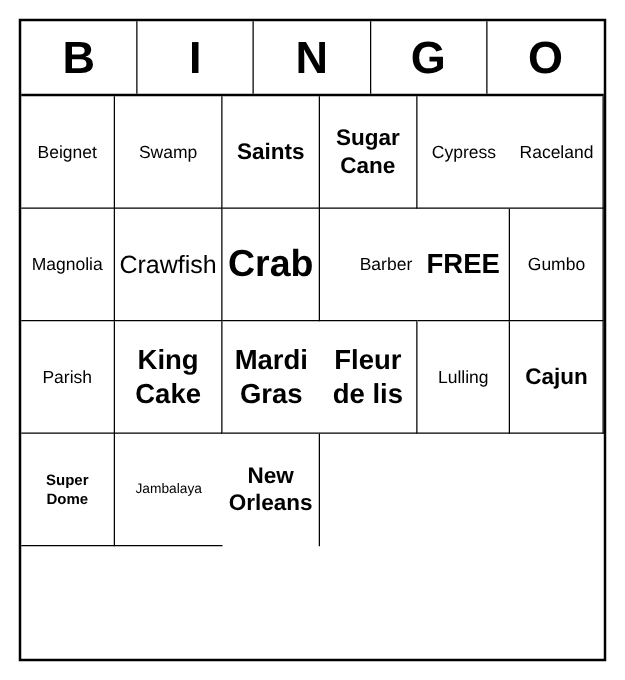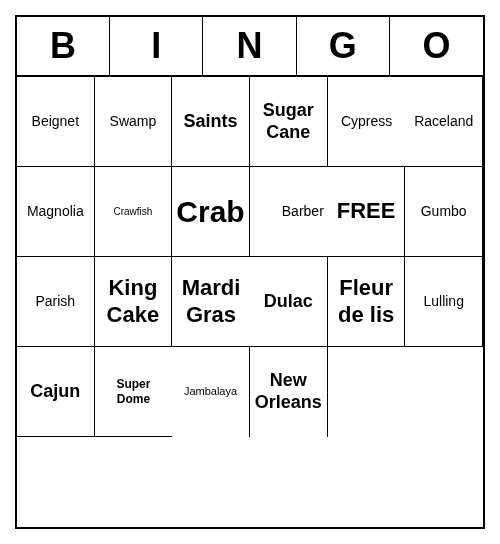--- a/index.html
+++ b/index.html
@@ -67,29 +67,28 @@
       <div class="bingo-header-cell">O</div>
     </div>
   <div class="bingo-grid">
   <div class="bingo-cell" style="font-size: 14px;">Beignet</div>
       <div class="bingo-cell" style="font-size: 14px;">Swamp</div>
       <div class="bingo-cell" style="font-size: 18px; font-weight: bold;">Saints</div>
       <div class="bingo-cell" style="font-size: 18px; font-weight: bold;">Sugar Cane</div>
       <div class="bingo-cell" style="font-size: 14px;">Cypress</div>
       <div class="bingo-cell" style="font-size: 14px;">Raceland</div>
       <div class="bingo-cell" style="font-size: 14px;">Magnolia</div>
-      <div class="bingo-cell" style="font-size: 10px;">Crawfish</div>
+      <div class="bingo-cell" style="font-size: 20px;">Crawfish</div>
       <div class="bingo-cell" style="font-size: 30px; font-weight: bold;">Crab</div>
       <div class="bingo-cell" style="font-size: 14px; padding-left: 32px;">Barber</div>
       <div class="bingo-cell" style="font-size: 22px; font-weight: bold;">FREE</div>
       <div class="bingo-cell" style="font-size: 14px;">Gumbo</div>
       <div class="bingo-cell" style="font-size: 14px;">Parish</div>
       <div class="bingo-cell" style="font-size: 22px; font-weight: bold;">King Cake</div>
       <div class="bingo-cell" style="font-size: 22px; font-weight: bold;">Mardi Gras</div>
-      <div class="bingo-cell" style="font-size: 18px; font-weight: bold;">Dulac</div>
       <div class="bingo-cell" style="font-size: 22px; font-weight: bold;">Fleur de lis</div>
       <div class="bingo-cell" style="font-size: 14px;">Lulling</div>
       <div class="bingo-cell" style="font-size: 18px; font-weight: bold;">Cajun</div>
       <div class="bingo-cell" style="font-size: 12px; font-weight: bold;">Super Dome</div>
       <div class="bingo-cell" style="font-size: 11px;">Jambalaya</div>
       <div class="bingo-cell" style="font-size: 18px; font-weight: bold;">New Orleans</div>
     </div>
 </div>
 
 </body></html>

